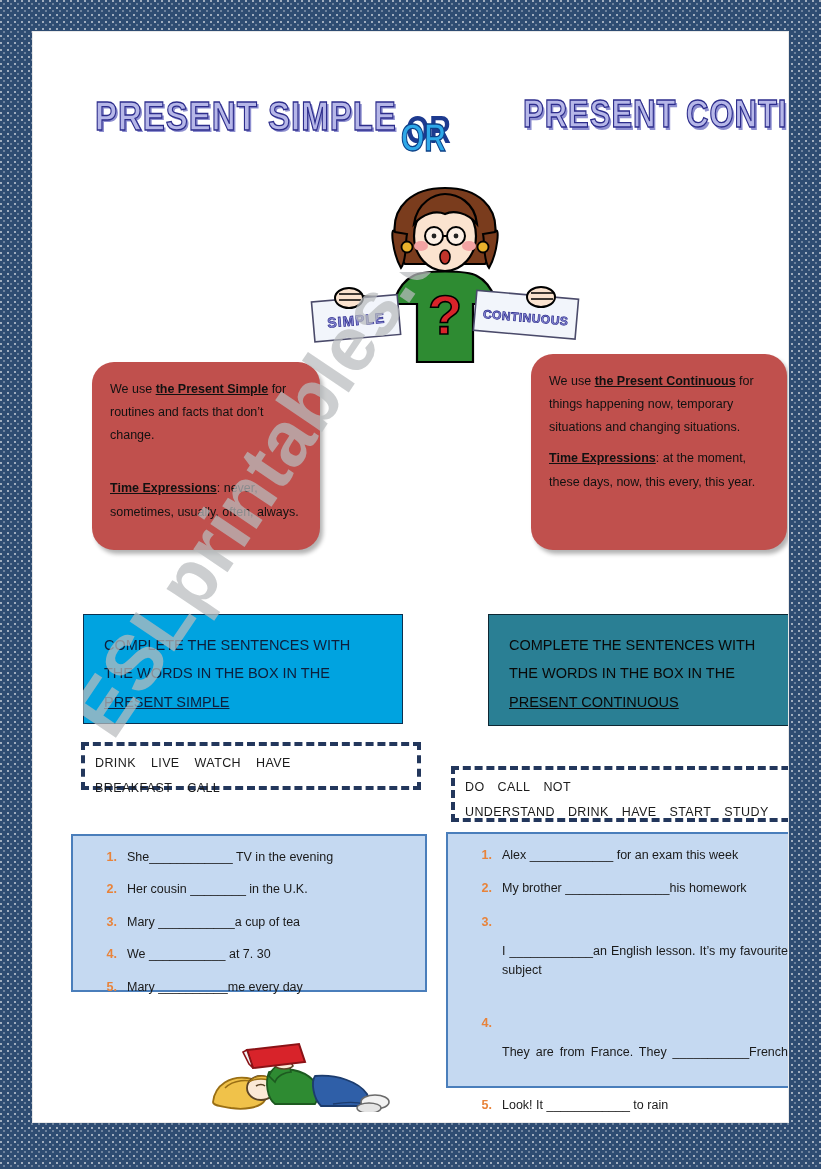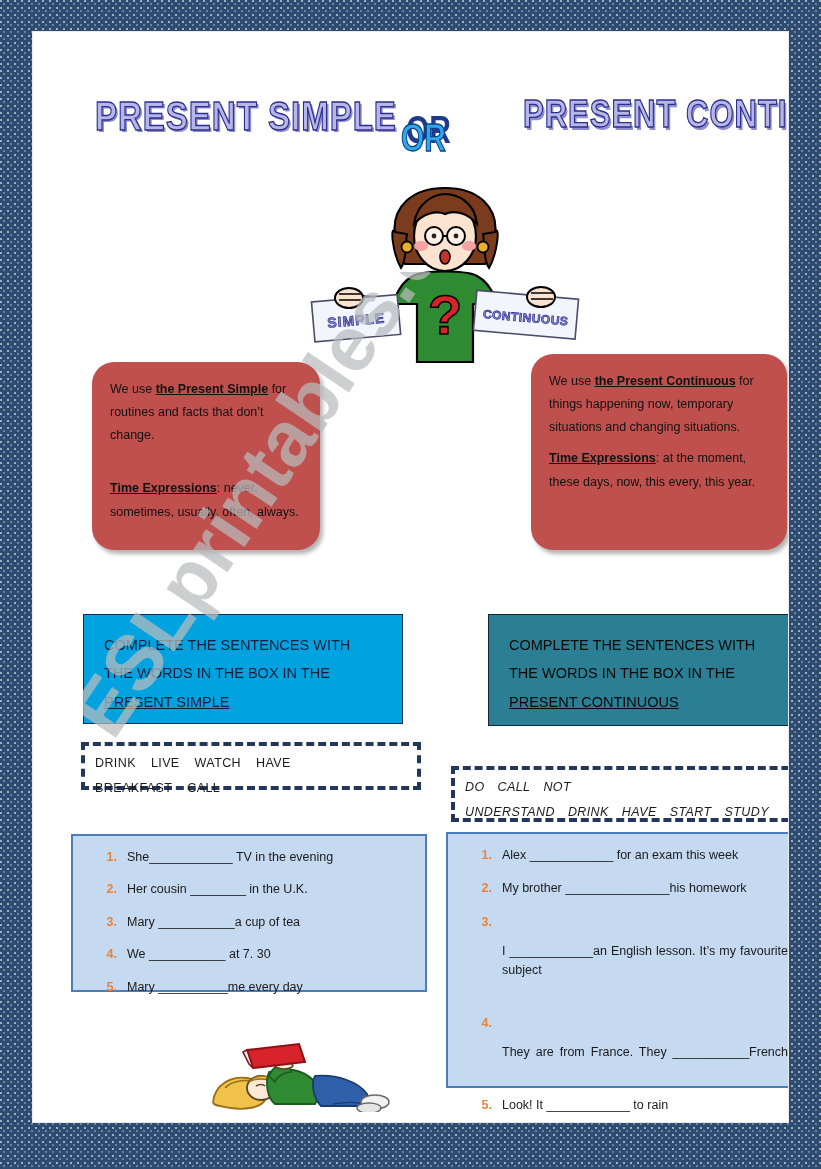--- a/index.html
+++ b/index.html
@@ -189,21 +189,21 @@
     width: 340px;
     height: 48px;
   }
   #word-bank-simple .bank-words span { margin-right: 15px; }
   #word-bank-continuous {
     left: 418px;
     top: 734px;
     width: 362px;
     height: 56px;
   }
-  #word-bank-continuous .bank-words span { margin-right: 13px; font-style: italic; }
+  #word-bank-continuous .bank-words span { margin-right: 13px; }
 
   
   .exercise-box {
     position: absolute;
     box-sizing: border-box;
     background: #c5d9f1;
     border: 2px solid #4a7ebb;
     padding: 12px 14px 12px 10px;
   }
   #exercise-simple {

